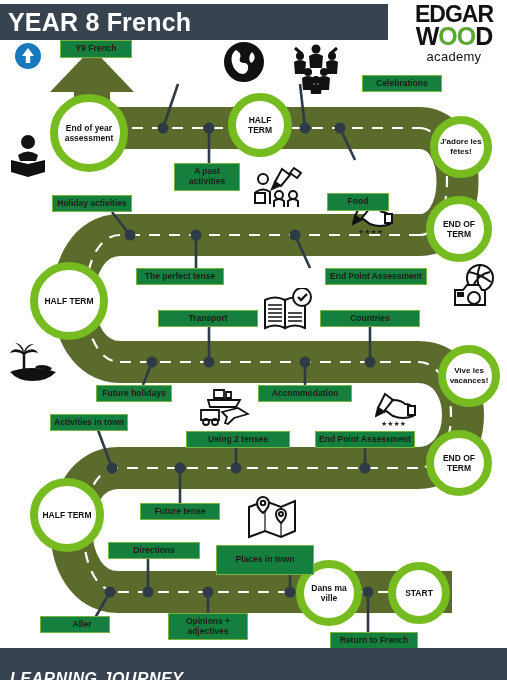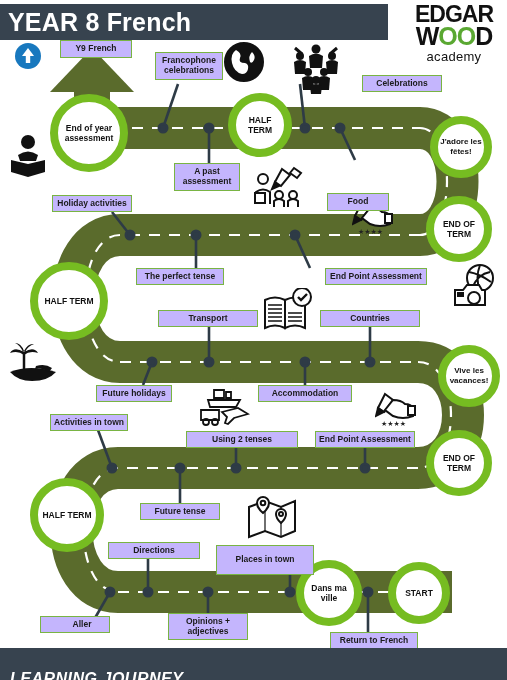--- a/index.html
+++ b/index.html
@@ -21,21 +21,21 @@
   .logo-l1,.logo-l2{font-weight:bold;line-height:.92;letter-spacing:-1px;color:#111;}
   .logo-l1{font-size:23px;}
   .logo-l2{font-size:25px;}
   .logo-l3{font-size:13px;color:#111;letter-spacing:.3px;margin-top:1px;}
   .oo{color:#5aa832;}
 
   
   svg.layer{position:absolute;left:0;top:0;width:507px;height:680px;}
 
   
-  .lbl{position:absolute;box-sizing:border-box;border:1.3px solid #79b443;background:#c4b5fd;
+  .lbl{position:absolute;box-sizing:border-box;border:1.3px solid #79b443;background:#15803d;
        color:#1b1b1b;font-size:8.5px;font-weight:bold;display:flex;align-items:center;
        justify-content:center;text-align:center;line-height:1.15;padding:1px 2px;}
 
   
   .circle{position:absolute;border-radius:50%;background:#fff;border:8px solid #76bc21;
           box-sizing:border-box;display:flex;align-items:center;justify-content:center;
           text-align:center;font-size:8.5px;font-weight:bold;color:#111;line-height:1.2;}
   .circle.sm{font-size:8px;}
 
   
@@ -302,30 +302,27 @@
   </div>
 
   <div class="circle" style="left:50px;top:94px;width:78px;height:78px;">
     <span>End of year assessment</span>
   </div>
 
   <div class="lbl" style="left:60px;top:40px;width:72px;height:18px;">
     <span>Y9 French</span>
     </div>
 
-  <div class="lbl" style="left:155px;top:52px;width:68px;height:28px;">
-    <span>Francophone celebrations</span>
-    </div>
 
   <div class="lbl" style="left:362px;top:75px;width:80px;height:17px;">
     <span>Celebrations</span>
     </div>
 
   <div class="lbl" style="left:174px;top:163px;width:66px;height:28px;">
-    <span>A past assessment</span>
+    <span>A past activities</span>
     </div>
 
   <div class="lbl" style="left:327px;top:160px;width:62px;height:18px;margin-top:33px;">
     <span>Food</span>
     </div>
 
   <div class="lbl" style="left:52px;top:195px;width:80px;height:17px;">
     <span>Holiday activities</span>
     </div>
 
@@ -350,21 +347,21 @@
     </div>
 
   <div class="lbl" style="left:258px;top:385px;width:94px;height:17px;">
     <span>Accommodation</span>
     </div>
 
   <div class="lbl" style="left:50px;top:414px;width:78px;height:17px;">
     <span>Activities in town</span>
     </div>
 
-  <div class="lbl" style="left:186px;top:431px;width:112px;height:17px;">
+  <div class="lbl" style="left:186px;top:431px;width:104px;height:17px;">
     <span>Using 2 tenses</span>
     </div>
 
   <div class="lbl" style="left:315px;top:431px;width:100px;height:17px;">
     <span>End Point Assessment</span>
     </div>
 
   <div class="lbl" style="left:140px;top:503px;width:80px;height:17px;">
     <span>Future tense</span>
     </div>

